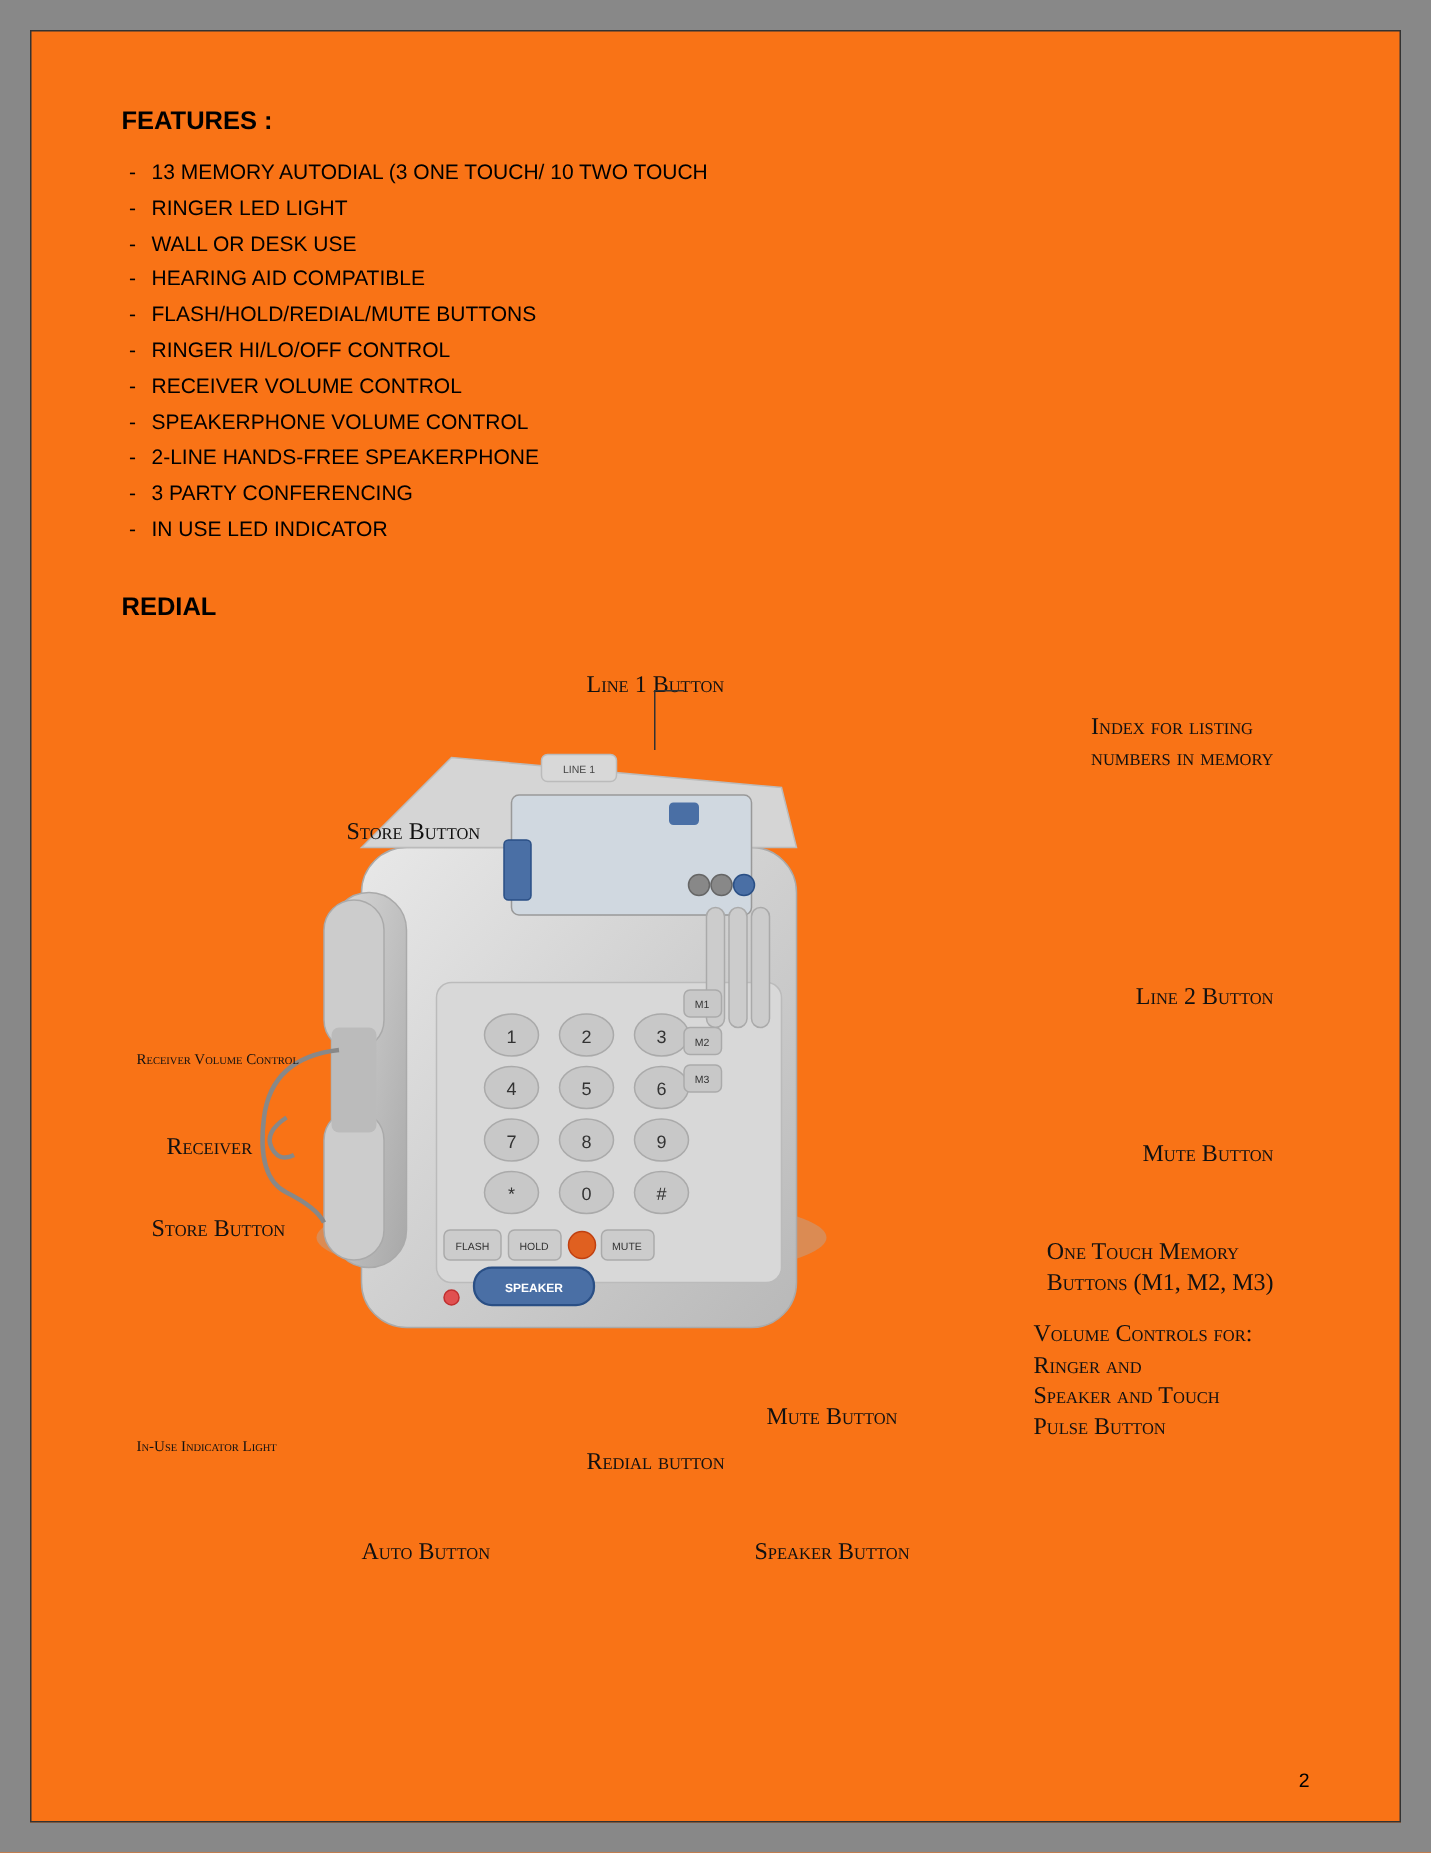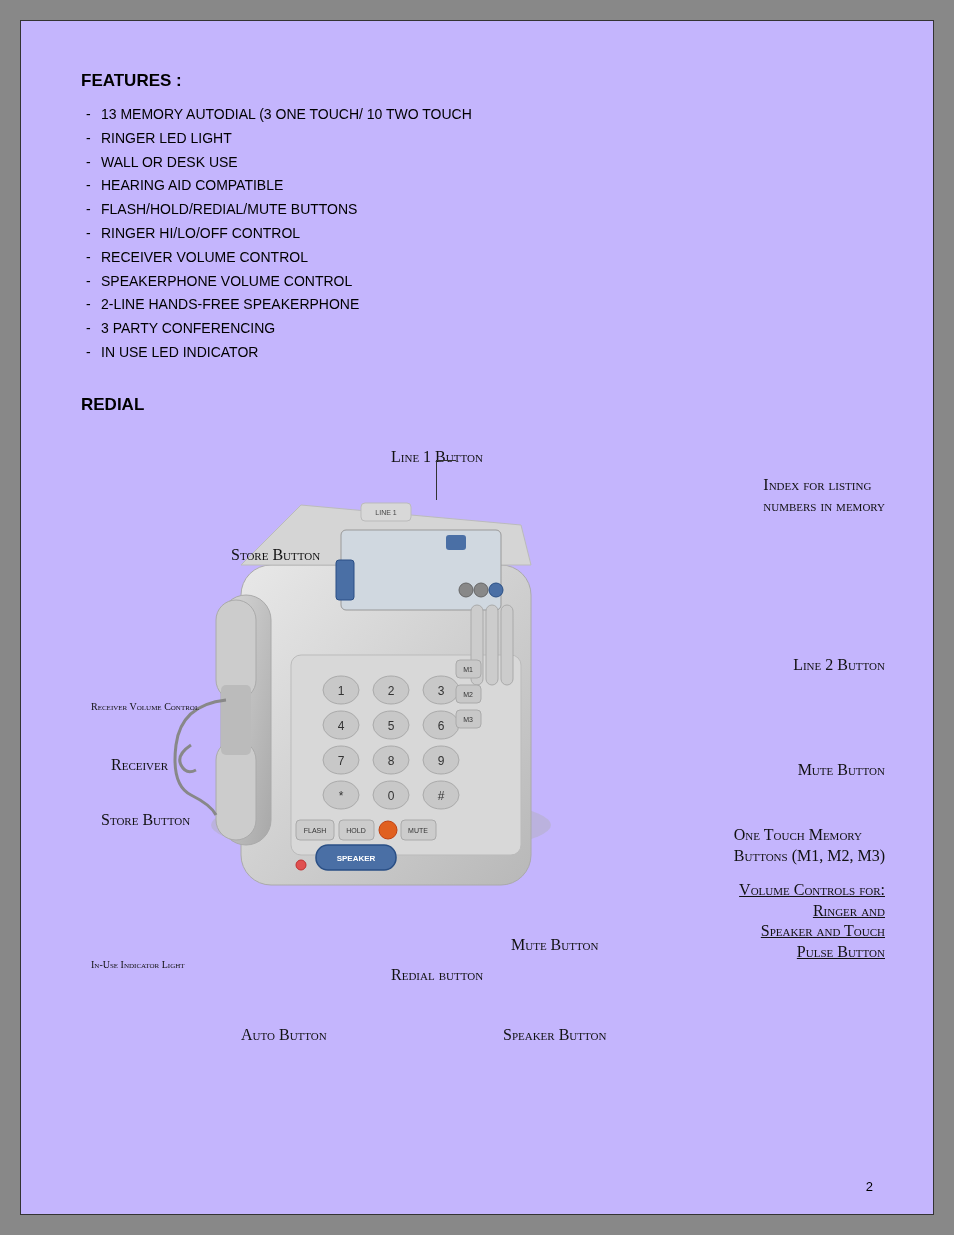--- a/index.html
+++ b/index.html
@@ -8,23 +8,23 @@
       display: flex;
       justify-content: center;
       align-items: flex-start;
       min-height: 100vh;
       padding: 20px;
       font-family: Arial, sans-serif;
     }
     .page {
       width: 914px;
       min-height: 1195px;
-      background: #c4b5fd;
+      background: #f97316;
       border: 1.5px solid #333;
-      padding: 50px 28px 40px 60px;
+      padding: 50px 64px 40px 60px;
       position: relative;
     }
     .features-title {
       font-size: 17px;
       font-weight: bold;
       margin-bottom: 12px;
       font-family: Arial, sans-serif;
     }
     .features-list {
       list-style: none;
@@ -232,21 +232,21 @@
 
       <div class="label small-caps" style="top: 335px; right: 20px;">Mute Button</div>
 
       <div class="label small-caps" style="top: 385px; left: 20px;">Store Button</div>
 
       <div class="label small-caps" style="top: 400px; right: 20px; text-align: left;">
         <span>One Touch Memory</span><br>
         <span>Buttons (M1, M2, M3)</span>
       </div>
 
-      <div class="label small-caps" style="top: 455px; right: 20px; text-align: right; max-width: 160px; text-decoration: underline;">
+      <div class="label small-caps" style="top: 455px; right: 20px; text-align: left; max-width: 160px;">
         <span>Volume Controls for: Ringer and</span><br>
         <span>Speaker and Touch Pulse Button</span>
       </div>
 
       <div class="label small-caps" style="top: 533px; left: 10px; font-size:10px;">In-Use Indicator Light</div>
 
       <div class="label small-caps" style="top: 510px; left: 430px;">Mute Button</div>
 
       <div class="label small-caps" style="top: 540px; left: 310px;">Redial button</div>
 

